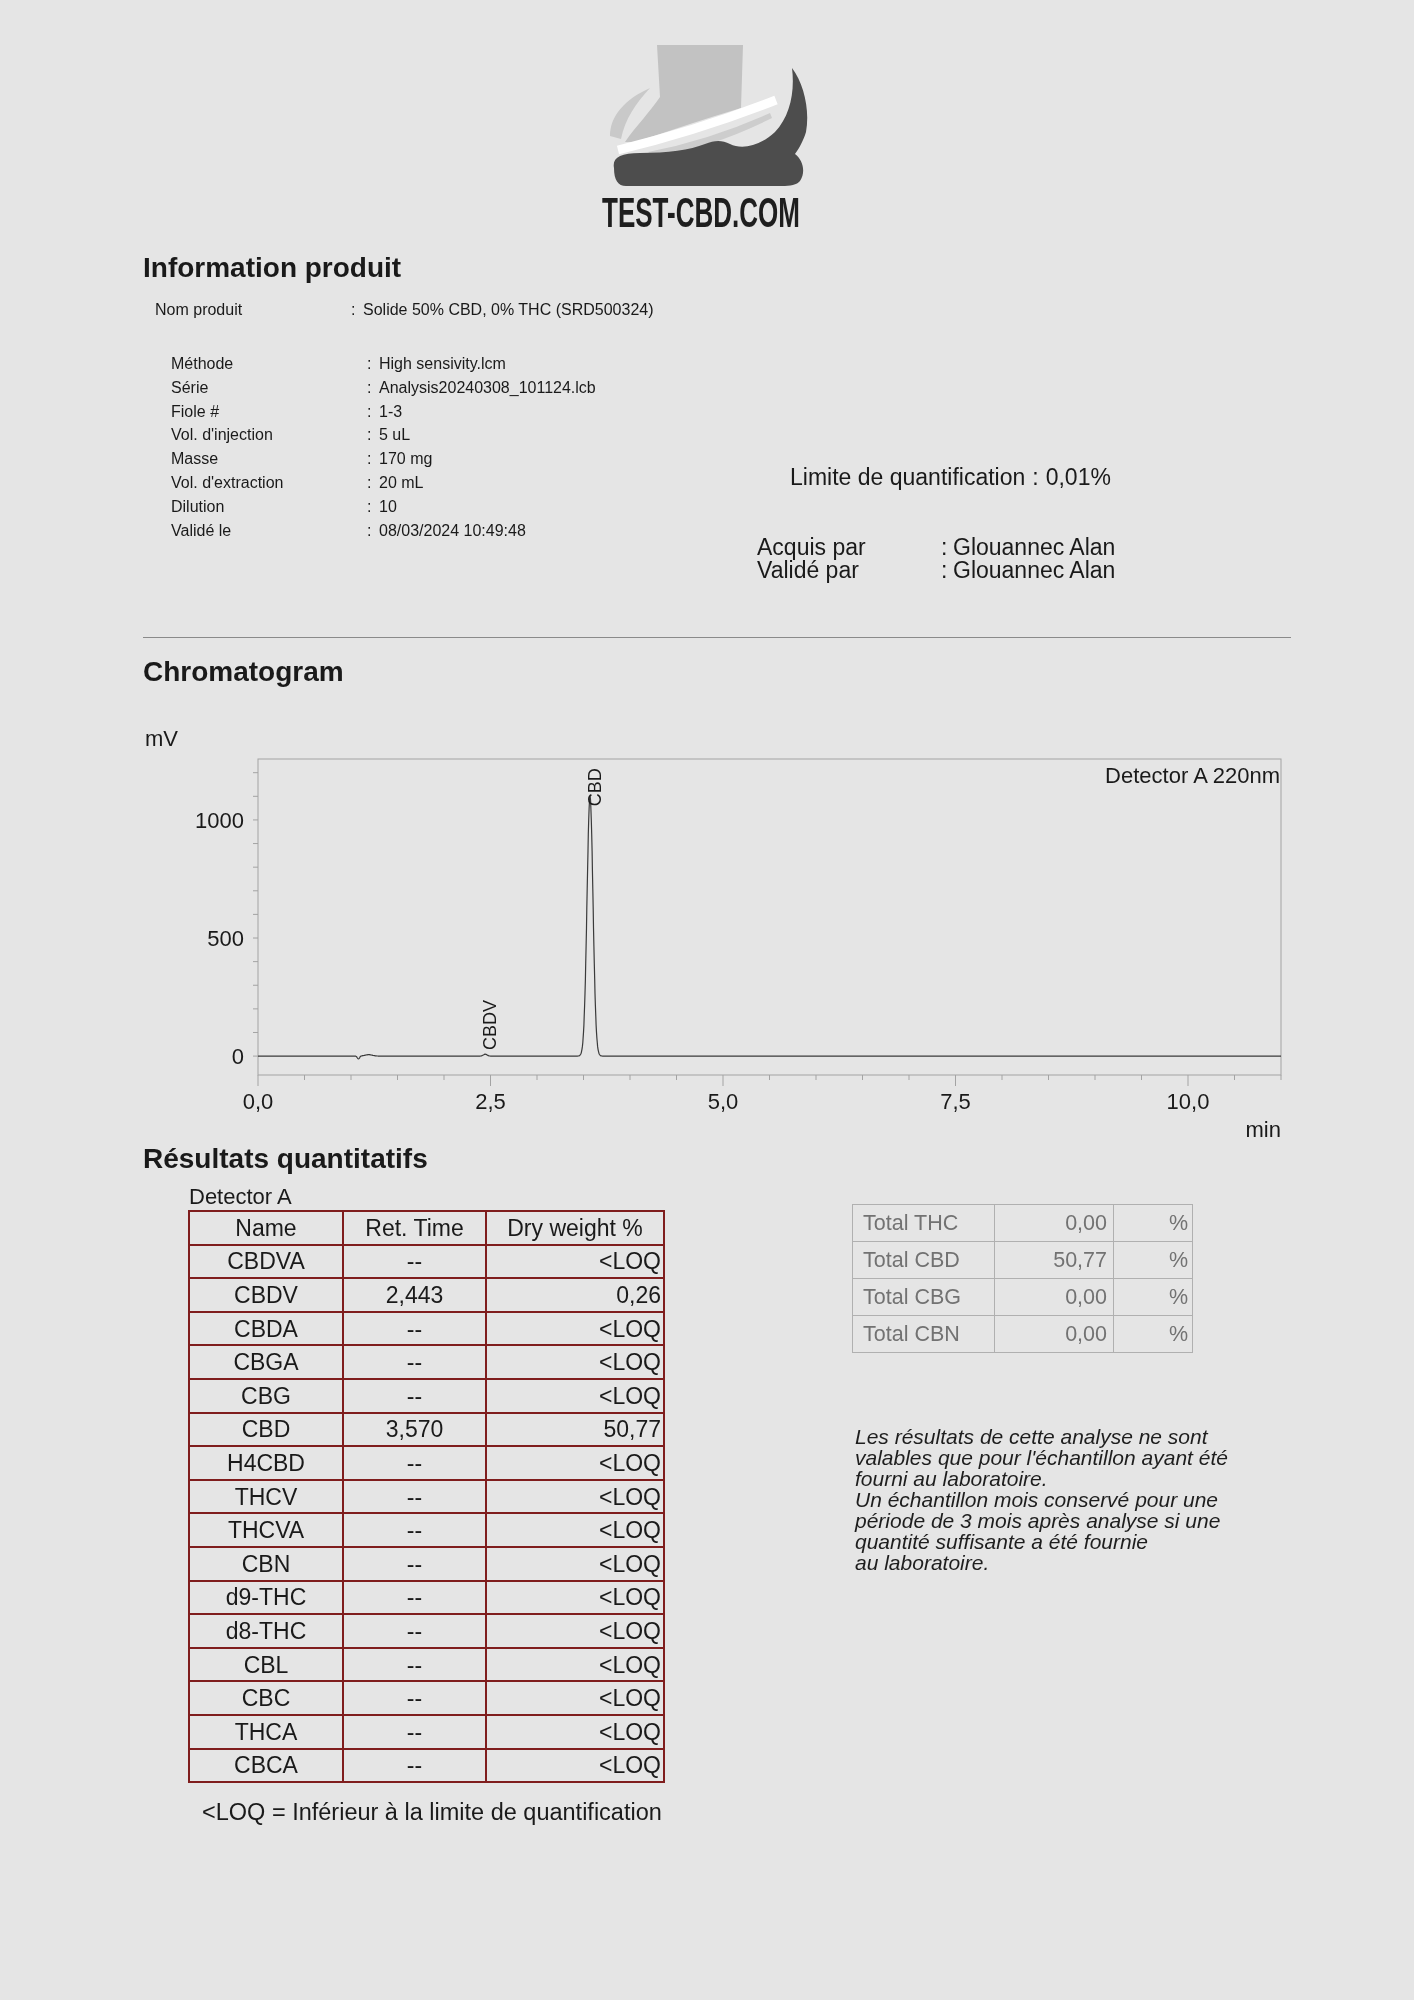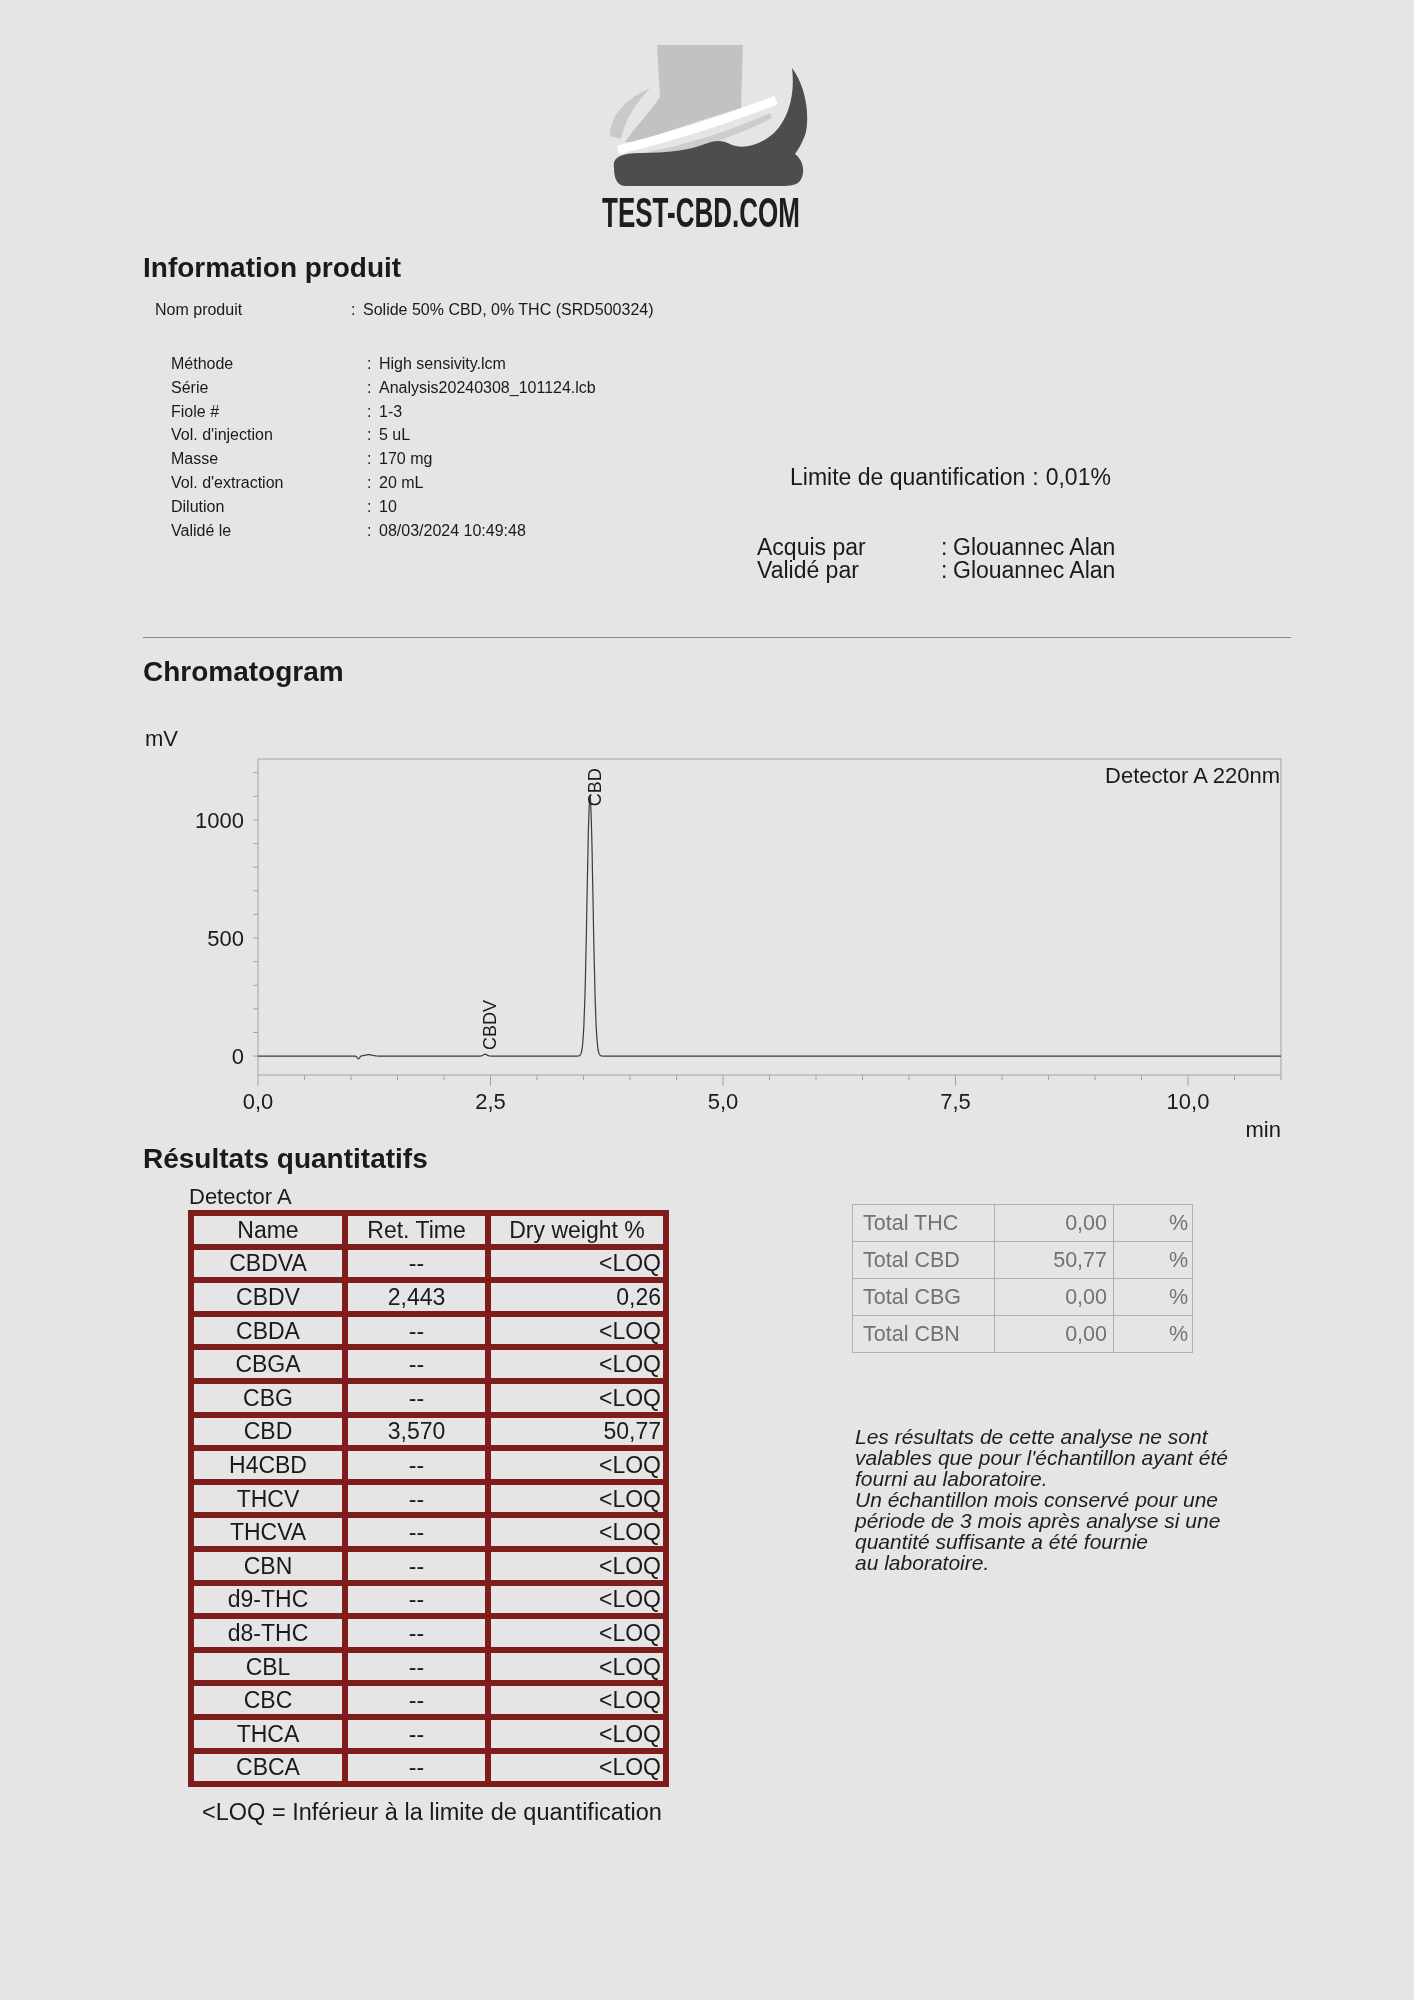--- a/index.html
+++ b/index.html
@@ -16,21 +16,21 @@
   .mv { position: absolute; left: 351px; top: 0; white-space: nowrap; }
   .sep { display: inline-block; width: 12px; }
   .sep-mid { display: inline-block; margin: 0 7px 0 7px; }
   .sepline { position: absolute; left: 143px; top: 637px; width: 1148px; height: 0; border-top: 1.5px solid #8a8a8a; }
   #chart { position: absolute; left: 0; top: 740px; }
   #chart text { font-family: "Liberation Sans", sans-serif; fill: #1a1a1a; }
   table.res {
     position: absolute; left: 188px; top: 1210px; width: 475px; table-layout: fixed;
     border-collapse: collapse; font-size: 23px;
   }
-  table.res th, table.res td { border: 6px solid #7f1d1d; padding: 0; font-weight: normal; line-height: 26px; white-space: nowrap; }
+  table.res th, table.res td { border: 2px solid #7f1d1d; padding: 0; font-weight: normal; line-height: 26px; white-space: nowrap; }
   table.res tr { height: 33.6px; }
   table.res .c1 { text-align: center; }
   table.res .c2 { text-align: center; }
   table.res .c3 { text-align: right; padding-right: 2px; }
   table.res thead th { text-align: center; }
   table.tot {
     position: absolute; left: 852px; top: 1204px; width: 340px; table-layout: fixed;
     border-collapse: collapse; font-size: 21.5px; color: #727272;
   }
   table.tot td { border: 1px solid #b0b0b0; padding: 6px; line-height: 24px; white-space: nowrap; }

